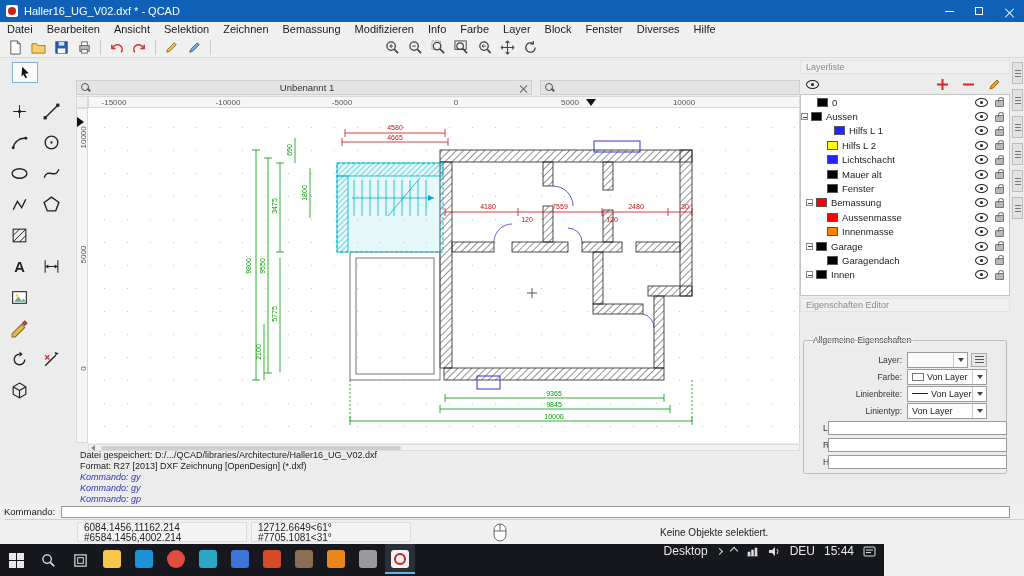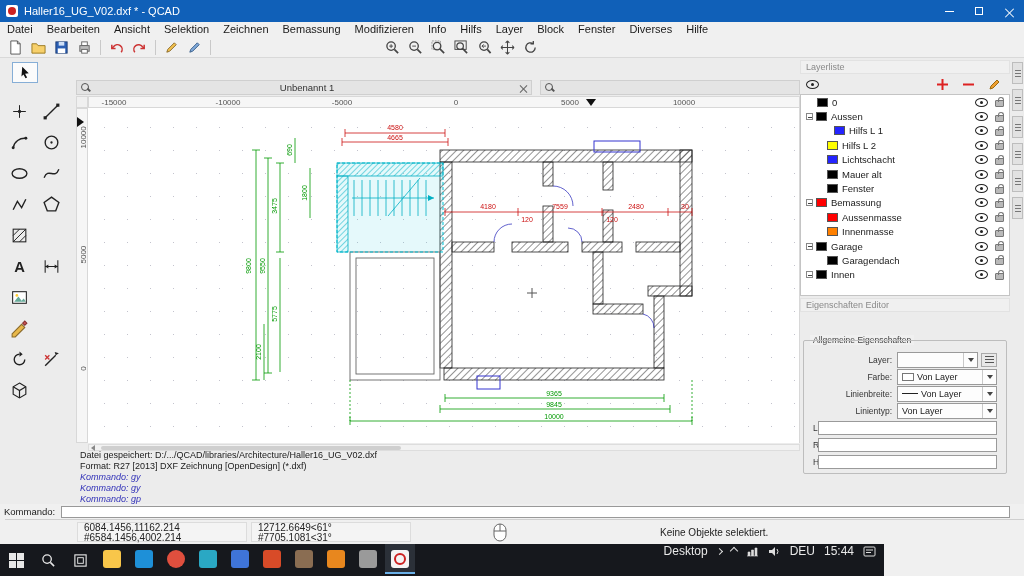--- a/index.html
+++ b/index.html
@@ -83,21 +83,21 @@
 .eye::after{content:"";position:absolute;left:4px;top:2px;width:3px;height:3px;background:#222;border-radius:50%}
 .lock{width:9px;height:7px;background:#b9b9b9;border:1px solid #777;border-radius:1px;position:relative;flex:none;margin-right:5px;margin-top:3px}
 .lock::before{content:"";position:absolute;left:1.5px;top:-4px;width:4px;height:4px;border:1px solid #777;border-bottom:none;border-radius:3px 3px 0 0}
 
 .auswahl{position:absolute;left:800px;top:314px;width:210px;height:20px;display:flex;align-items:center;font-size:9.5px;padding:0 6px}
 .cbx{height:16px;background:#fdfdfd;border:1px solid #9a9a9a;display:flex;align-items:center;font-size:9px;padding-left:4px;position:relative;color:#222}
 .cbx .arr{margin-left:auto;width:14px;height:100%;border-left:1px solid #c9c9c9;display:flex;align-items:center;justify-content:center}
 .cbx .arr::after{content:"";width:0;height:0;border-left:3px solid transparent;border-right:3px solid transparent;border-top:4px solid #444}
 .groupbox{position:absolute;left:803px;top:340px;width:204px;height:134px;border:1px solid #bdbdbd;border-radius:2px}
 .legend{position:absolute;left:810px;top:335px;font-size:8.5px;color:#444;background:#f0f0f0;padding:0 3px}
-.prow{display:flex;align-items:center;height:17px;margin:0 9px;font-size:8.5px}
+.prow{display:flex;align-items:center;height:17px;margin:0 19px;font-size:8.5px}
 .prow .plabel{width:84px;text-align:right;padding-right:5px;color:#333;white-space:nowrap;overflow:hidden}
 .prow .pctl{flex:1;display:flex;align-items:center;gap:3px}
 .pinput{flex:1;height:14px;border:1px solid #9a9a9a;background:#fff}
 .cswatch{width:12px;height:8px;background:#fff;border:1px solid #777;margin-right:3px}
 .lwline{width:16px;height:1px;background:#222;margin-right:3px}
 .hamb{width:16px;height:14px;border:1px solid #aaa;background:#e8e8e8;display:flex;flex-direction:column;justify-content:center;gap:2px;align-items:center}
 .hamb i{display:block;width:9px;height:1px;background:#555}
 
 .dockstrip{position:absolute;left:1012px;top:62px;width:12px;display:flex;flex-direction:column;gap:5px}
 .dbtn{width:11px;height:22px;background:#e2e2e2;border:1px solid #bdbdbd;display:flex;flex-direction:column;gap:2px;align-items:center;justify-content:center}
@@ -128,21 +128,21 @@
 
   <div class="menubar">
     <span class="menu">Datei</span>
     <span class="menu">Bearbeiten</span>
     <span class="menu">Ansicht</span>
     <span class="menu">Selektion</span>
     <span class="menu">Zeichnen</span>
     <span class="menu">Bemassung</span>
     <span class="menu">Modifizieren</span>
     <span class="menu">Info</span>
-    <span class="menu">Hilfs</span>
+    <span class="menu">Farbe</span>
     <span class="menu">Layer</span>
     <span class="menu">Block</span>
     <span class="menu">Fenster</span>
     <span class="menu">Diverses</span>
     <span class="menu">Hilfe</span>
   </div>
 
   <div class="toolbar">
     <span class="tbtn">
         <svg viewBox="0 0 16 16">
@@ -647,21 +647,21 @@
         </svg>
       </span>
   </div>
   <div class="layerlist">
     <div class="lrow" style="padding-left:16px">
         <span class="swatch" style="background: rgb(0, 0, 0);"></span>
         <span class="lname">0</span>
         <span class="eye"></span>
         <span class="lock"></span>
       </div>
-    <div class="lrow" style="padding-left:5px">
+    <div class="lrow" style="">
         <span class="twig"></span>
         <span class="swatch" style="background: rgb(0, 0, 0);"></span>
         <span class="lname">Aussen</span>
         <span class="eye"></span>
         <span class="lock"></span>
       </div>
     <div class="lrow" style="padding-left:33px">
         <span class="swatch" style="background: rgb(36, 36, 255);"></span>
         <span class="lname">Hilfs L 1</span>
         <span class="eye"></span>

